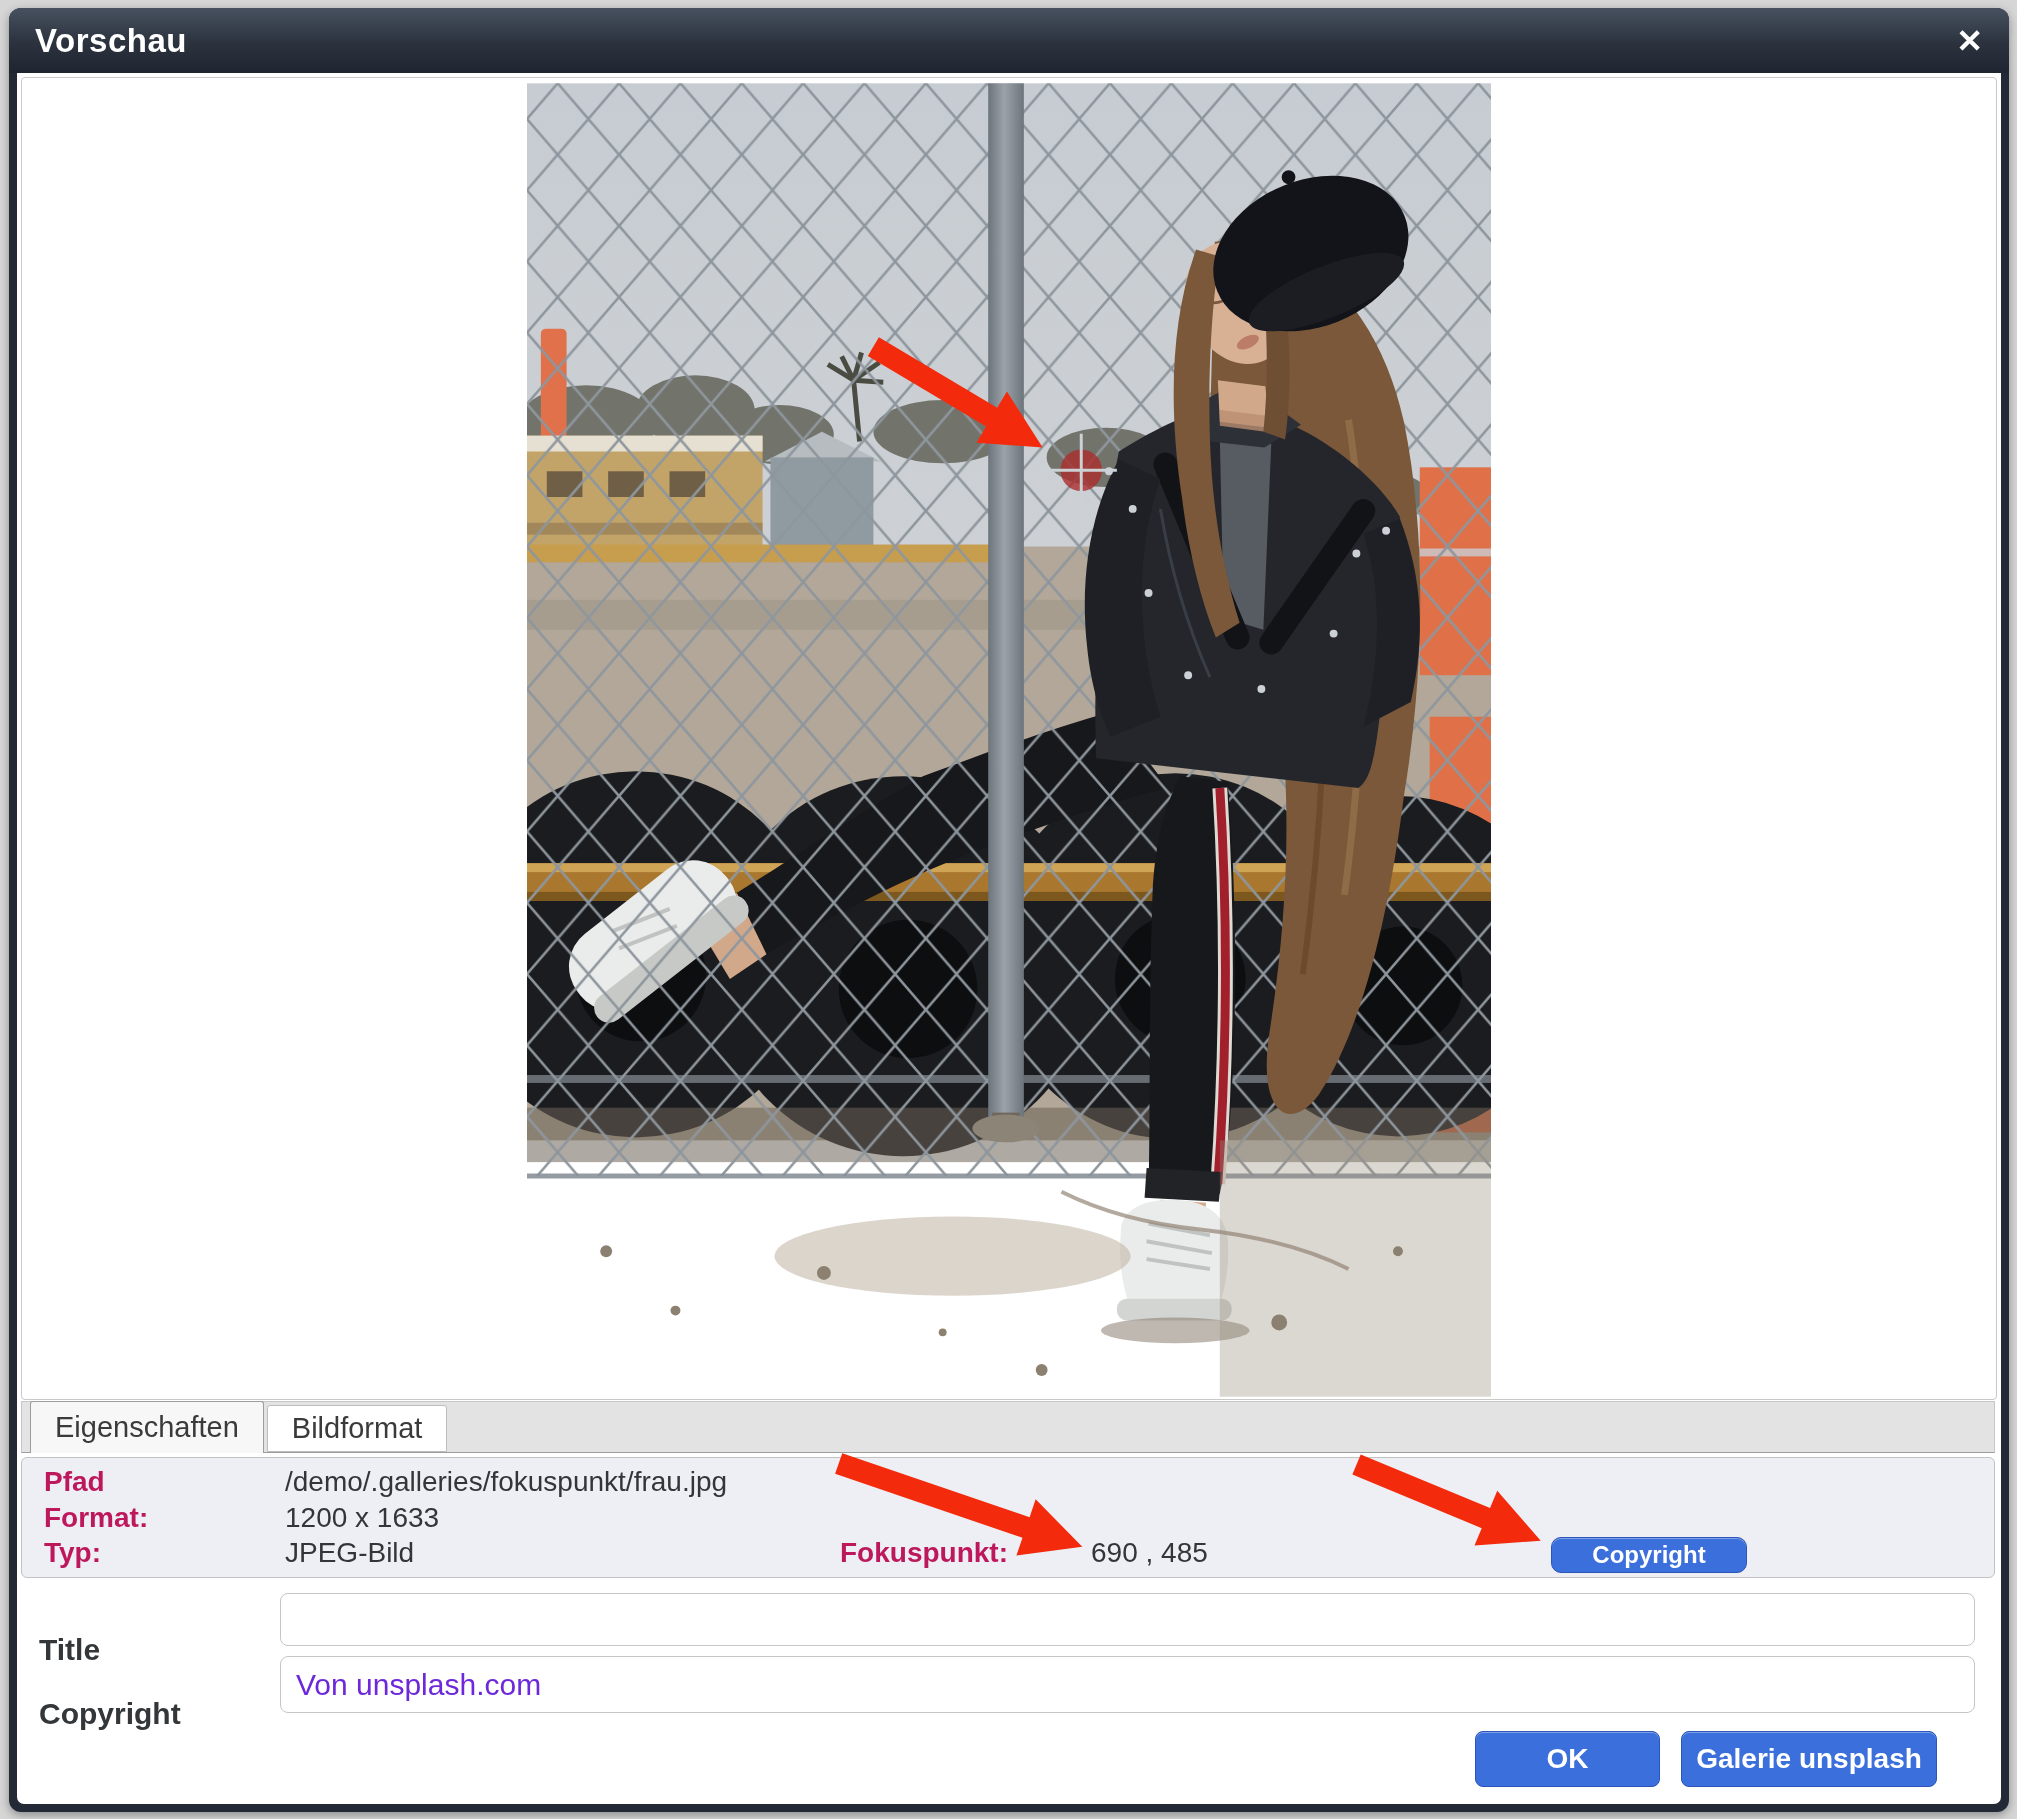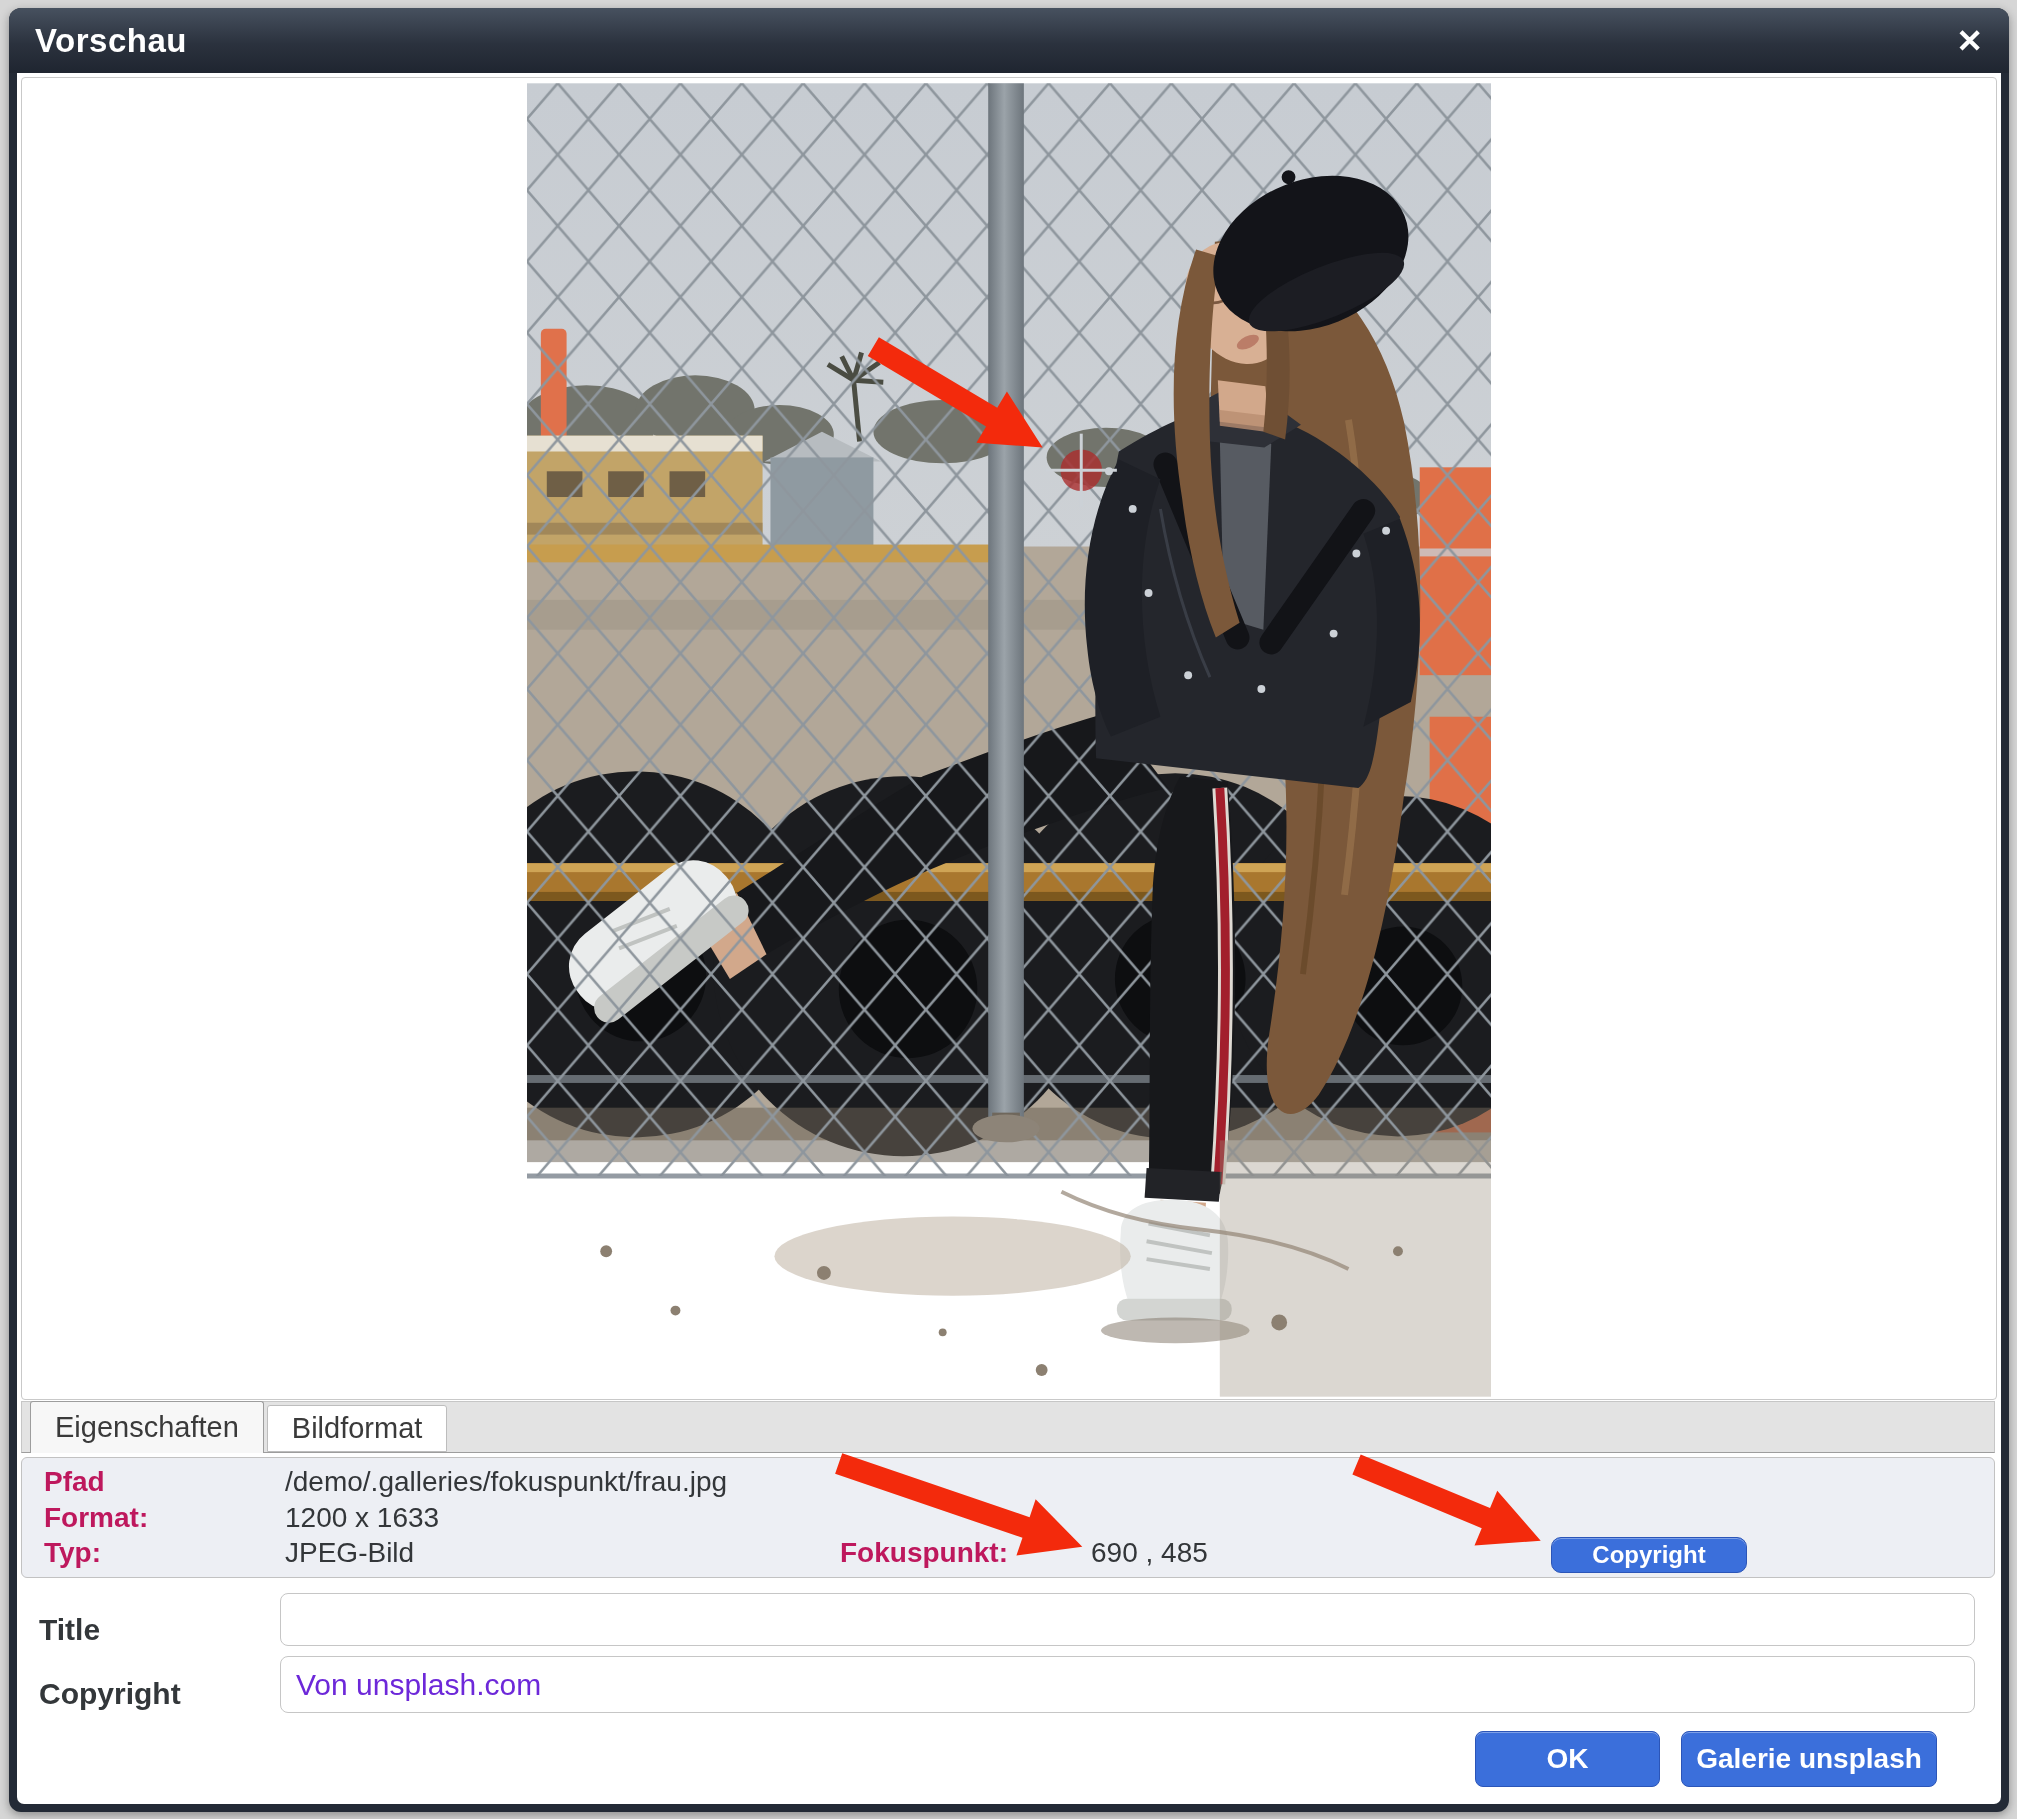--- a/index.html
+++ b/index.html
@@ -54,21 +54,21 @@
   .prop-label{position:absolute;font-size:28px;font-weight:bold;color:#be185d;}
   .prop-value{position:absolute;font-size:28px;color:#333639;}
   .btn{
     background:#3b6fdb;border:1px solid #2b55b8;color:#ffffff;font-weight:bold;
     font-family:"Liberation Sans",sans-serif;border-radius:8px;cursor:pointer;
     box-shadow:inset 0 1px 0 rgba(255,255,255,.35);
   }
   #remove-btn{
     position:absolute;left:1529px;top:79px;width:196px;height:36px;font-size:24px;border-radius:10px;
   }
-  .field-label{position:absolute;font-size:30px;font-weight:bold;color:#33373a;}
+  .field-label{position:absolute;font-size:30px;font-weight:bold;color:#33373a;margin-top:20px;}
   .field-input{
     position:absolute;left:263px;width:1663px;height:51px;box-sizing:content-box;
     border:1px solid #c6c6c6;border-radius:8px;font-size:30px;padding:0 15px;
     color:#6d28d9;background:#ffffff;font-family:"Liberation Sans",sans-serif;outline:none;
   }
   #ok-btn{position:absolute;left:1458px;top:1658px;width:185px;height:56px;font-size:28px;}
   #gallery-btn{position:absolute;left:1664px;top:1658px;width:256px;height:56px;font-size:28px;}
   #arrow-overlay{position:absolute;left:0;top:0;width:2018px;height:1820px;pointer-events:none;z-index:50;}
 </style>
 </head>

